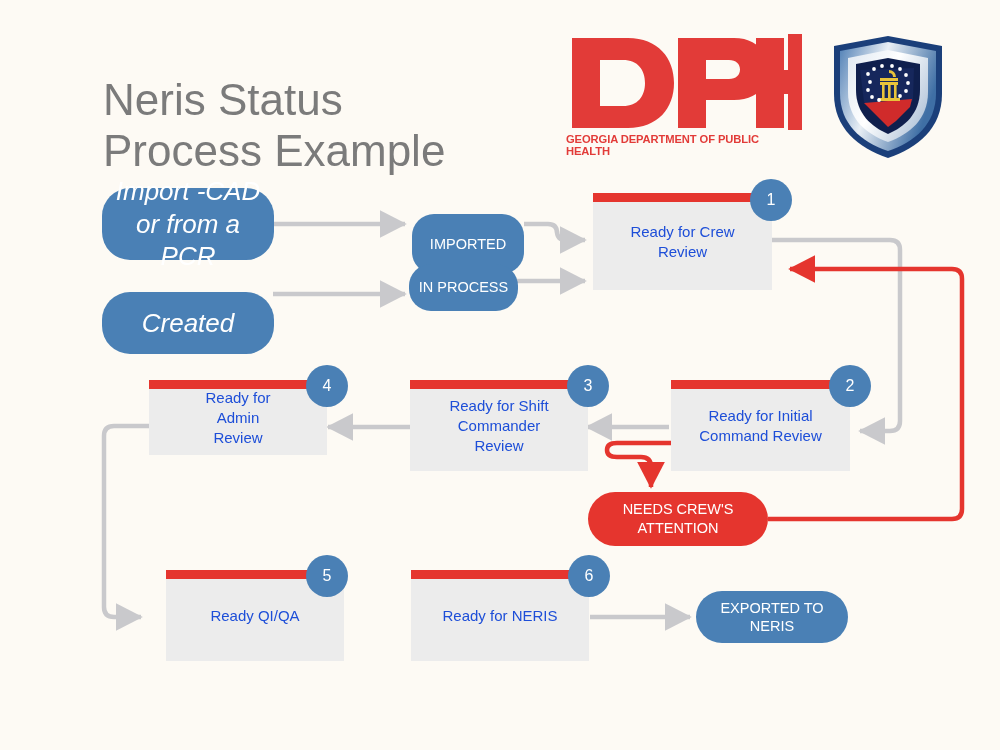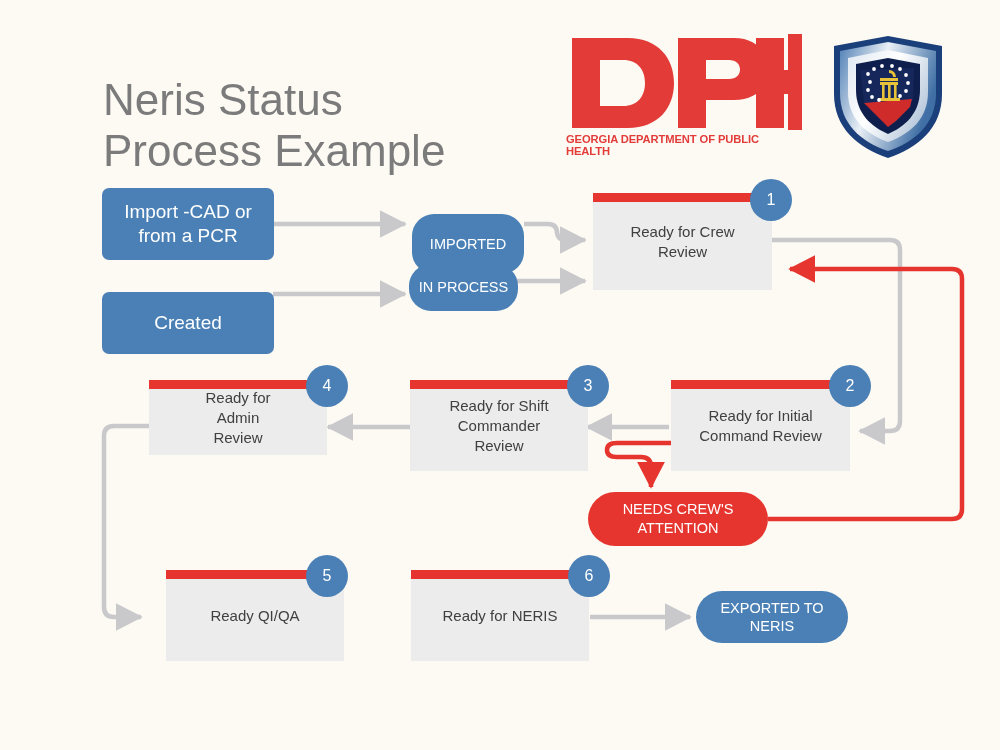--- a/index.html
+++ b/index.html
@@ -71,23 +71,24 @@
     background: #4a80b5;
     color: #ffffff;
     display: flex;
     align-items: center;
     justify-content: center;
     text-align: center;
     box-sizing: border-box;
     line-height: 1.25;
   }
   .pill-lg {
-    border-radius: 7px;
-    font-size: 19px;
+    border-radius: 28px;
+    font-size: 26px;
     padding: 0 10px;
+    font-style: italic;
   }
   .pill-sm {
     border-radius: 22px;
     font-size: 14.5px;
     padding: 0 8px;
   }
   .pill-red {
     position: absolute;
     background: #e5352e;
     color: #fff;
@@ -116,21 +117,21 @@
   }
   .card-label {
     position: absolute;
     left: 0;
     right: 0;
     top: 50%;
     transform: translateY(-50%);
     text-align: center;
     font-size: 15px;
     line-height: 1.35;
-    color: #404040;
+    color: #1d4ed8;
     padding: 0 22px;
     box-sizing: border-box;
     white-space: pre-line;
   }
   .badge {
     position: absolute;
     width: 42px;
     height: 42px;
     border-radius: 50%;
     background: #4a80b5;

